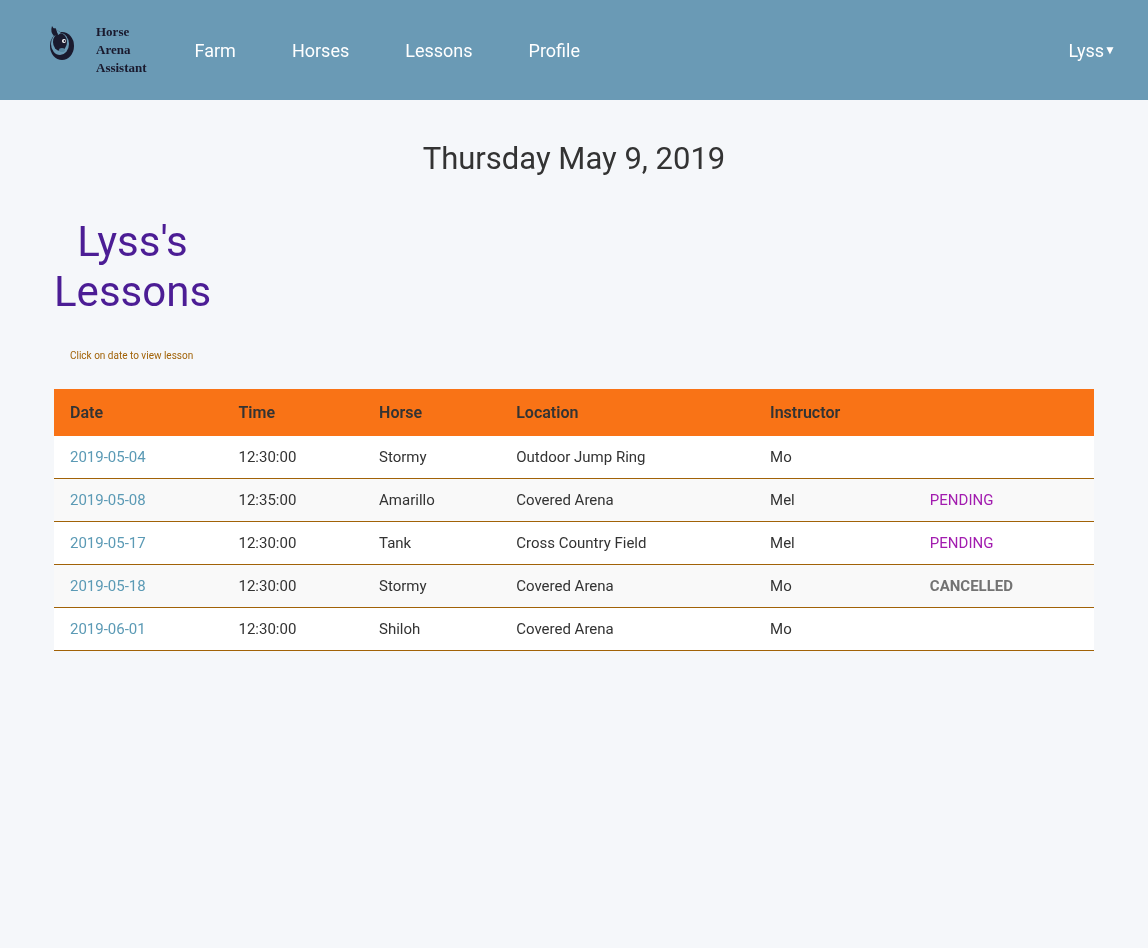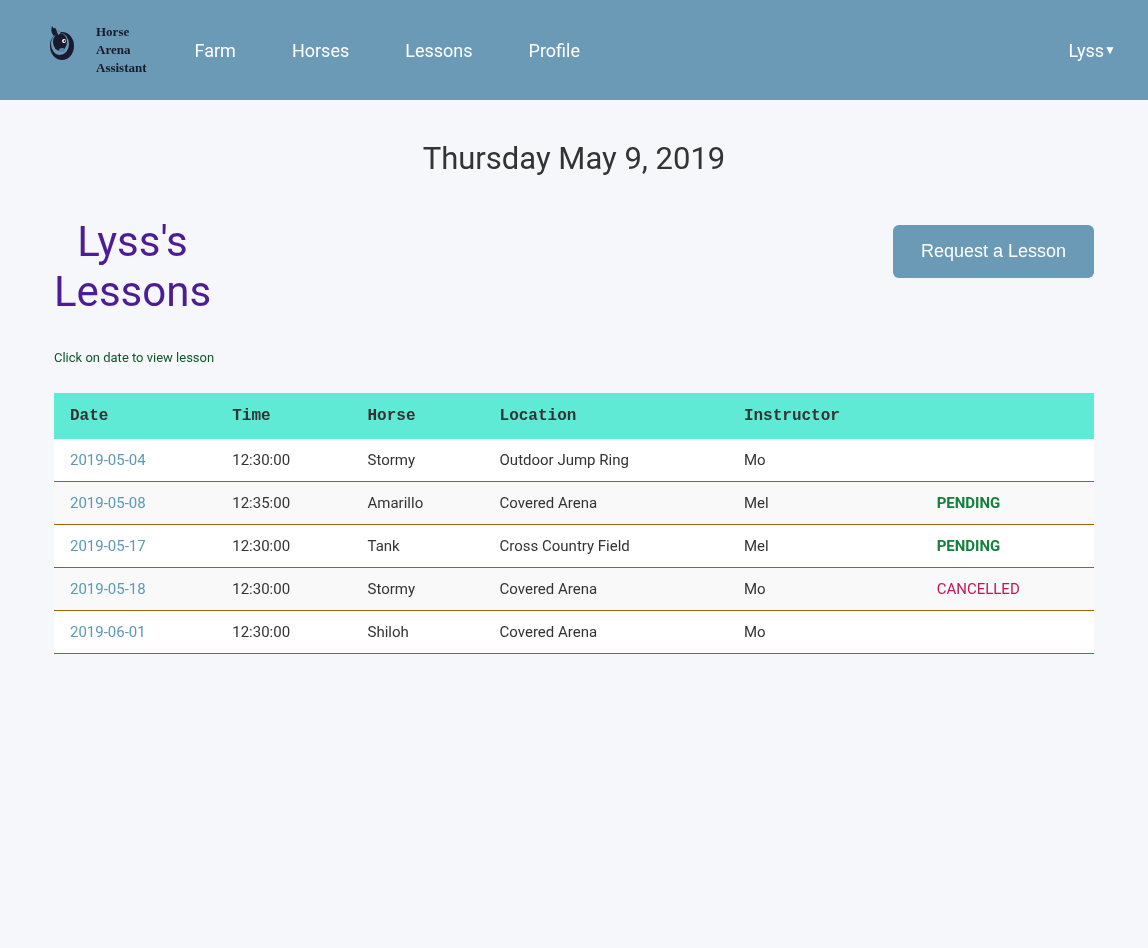--- a/index.html
+++ b/index.html
@@ -92,35 +92,35 @@
       border: none;
       border-radius: 6px;
       padding: 16px 28px;
       font-size: 18px;
       cursor: pointer;
       white-space: nowrap;
       margin-top: 8px;
     }
 
     .click-hint {
-      font-size: 13px;
-      color: #14532d;
+      font-size: 10px;
+      color: #a16207;
       margin-bottom: 28px;
+      margin-left: 16px;
     }
 
     
     table {
       width: 100%;
       border-collapse: collapse;
       background: white;
     }
 
     thead tr {
-      background: #5eead4;
-      font-family: Liberation Mono, monospace;
+      background: #f97316;
     }
 
     thead th {
       text-align: left;
       padding: 14px 16px;
       font-size: 16px;
       font-weight: 600;
       color: #333;
     }
 
@@ -139,27 +139,27 @@
       vertical-align: top;
     }
 
     .date-link {
       color: #5b9ab5;
       cursor: pointer;
       text-decoration: none;
     }
 
     .status-pending {
-      color: #15803d;
+      color: #a21caf;
+      font-weight: 400;
+    }
+
+    .status-cancelled {
+      color: #737373;
       font-weight: 700;
-    }
-
-    .status-cancelled {
-      color: #be185d;
-      font-weight: 400;
     }
   </style>
 </head>
 <body>
 
 <nav>
   <div class="nav-logo">
 
     <svg class="nav-logo-icon" viewBox="0 0 56 56" xmlns="http://www.w3.org/2000/svg">
 
@@ -201,21 +201,20 @@
 
 <main>
 
   <h2 class="page-date">Thursday May 9, 2019</h2>
 
   <div class="lessons-header">
     <h1 class="lessons-title">
       <span>Lyss's</span><br>
       <span>Lessons</span>
     </h1>
-    <button class="request-btn">Request a Lesson</button>
   </div>
 
   <p class="click-hint">Click on date to view lesson</p>
 
   <table>
     <thead>
       <tr>
         <th>Date</th>
         <th>Time</th>
         <th>Horse</th>

